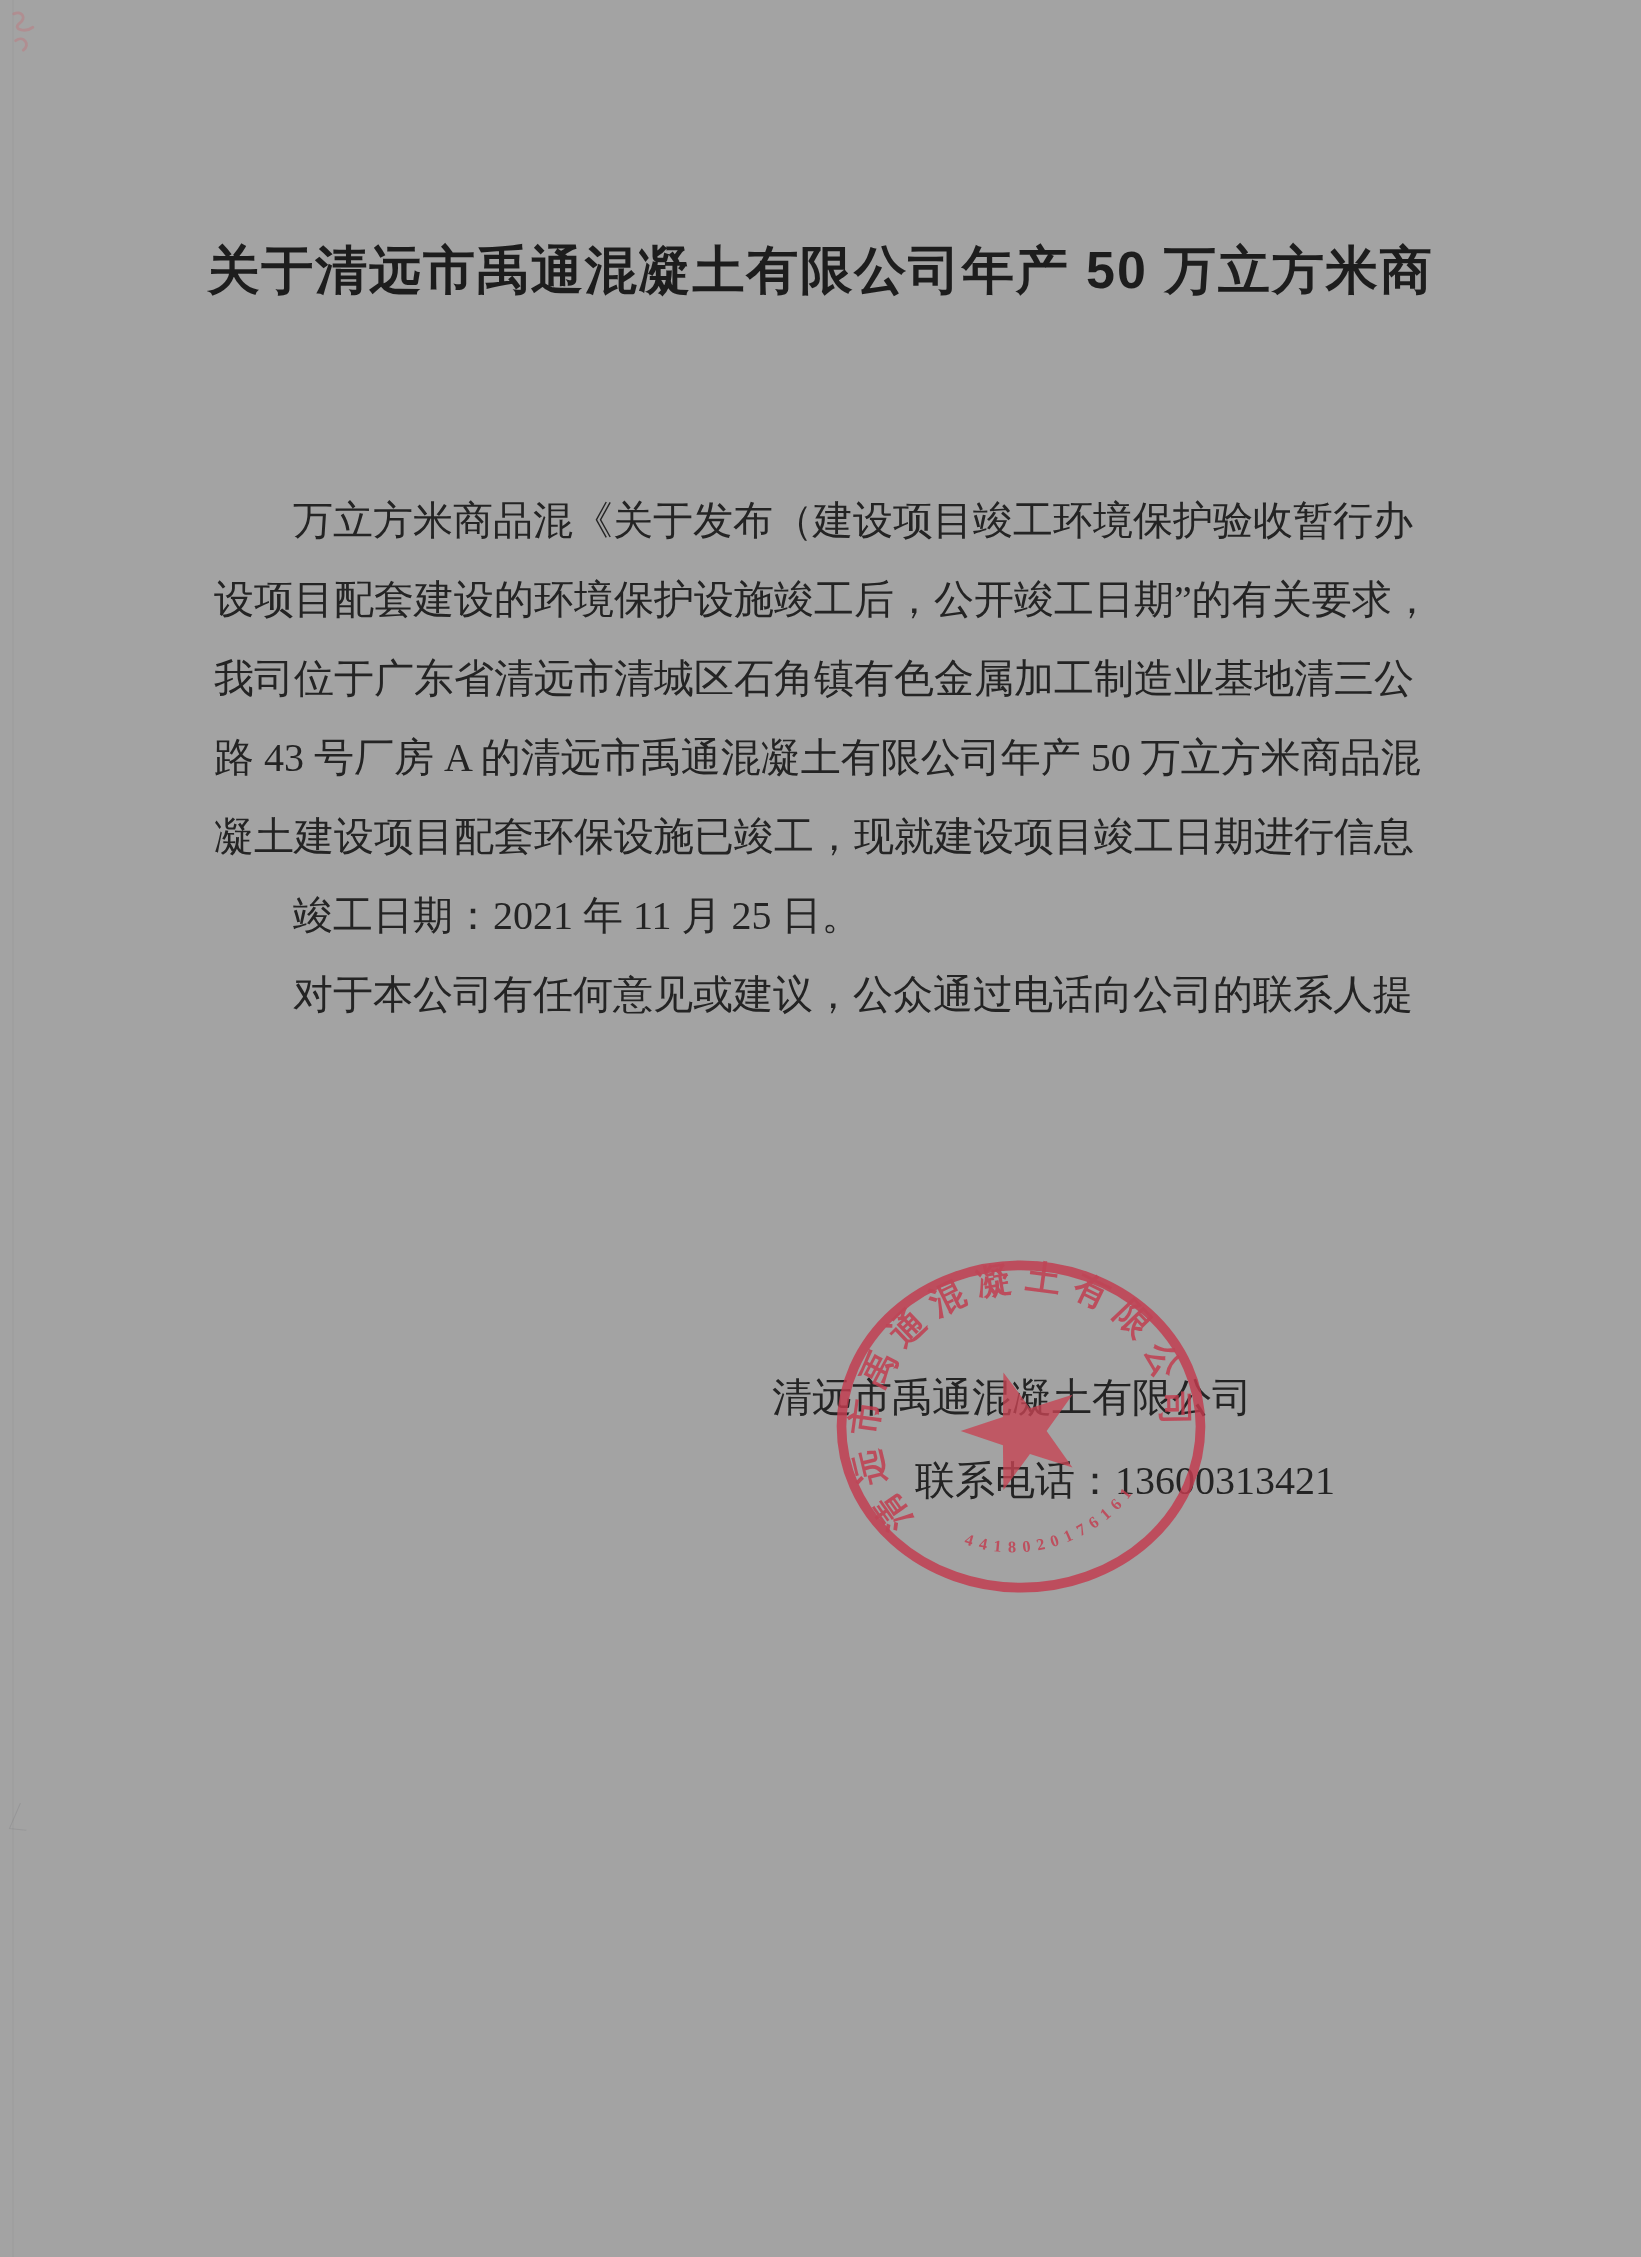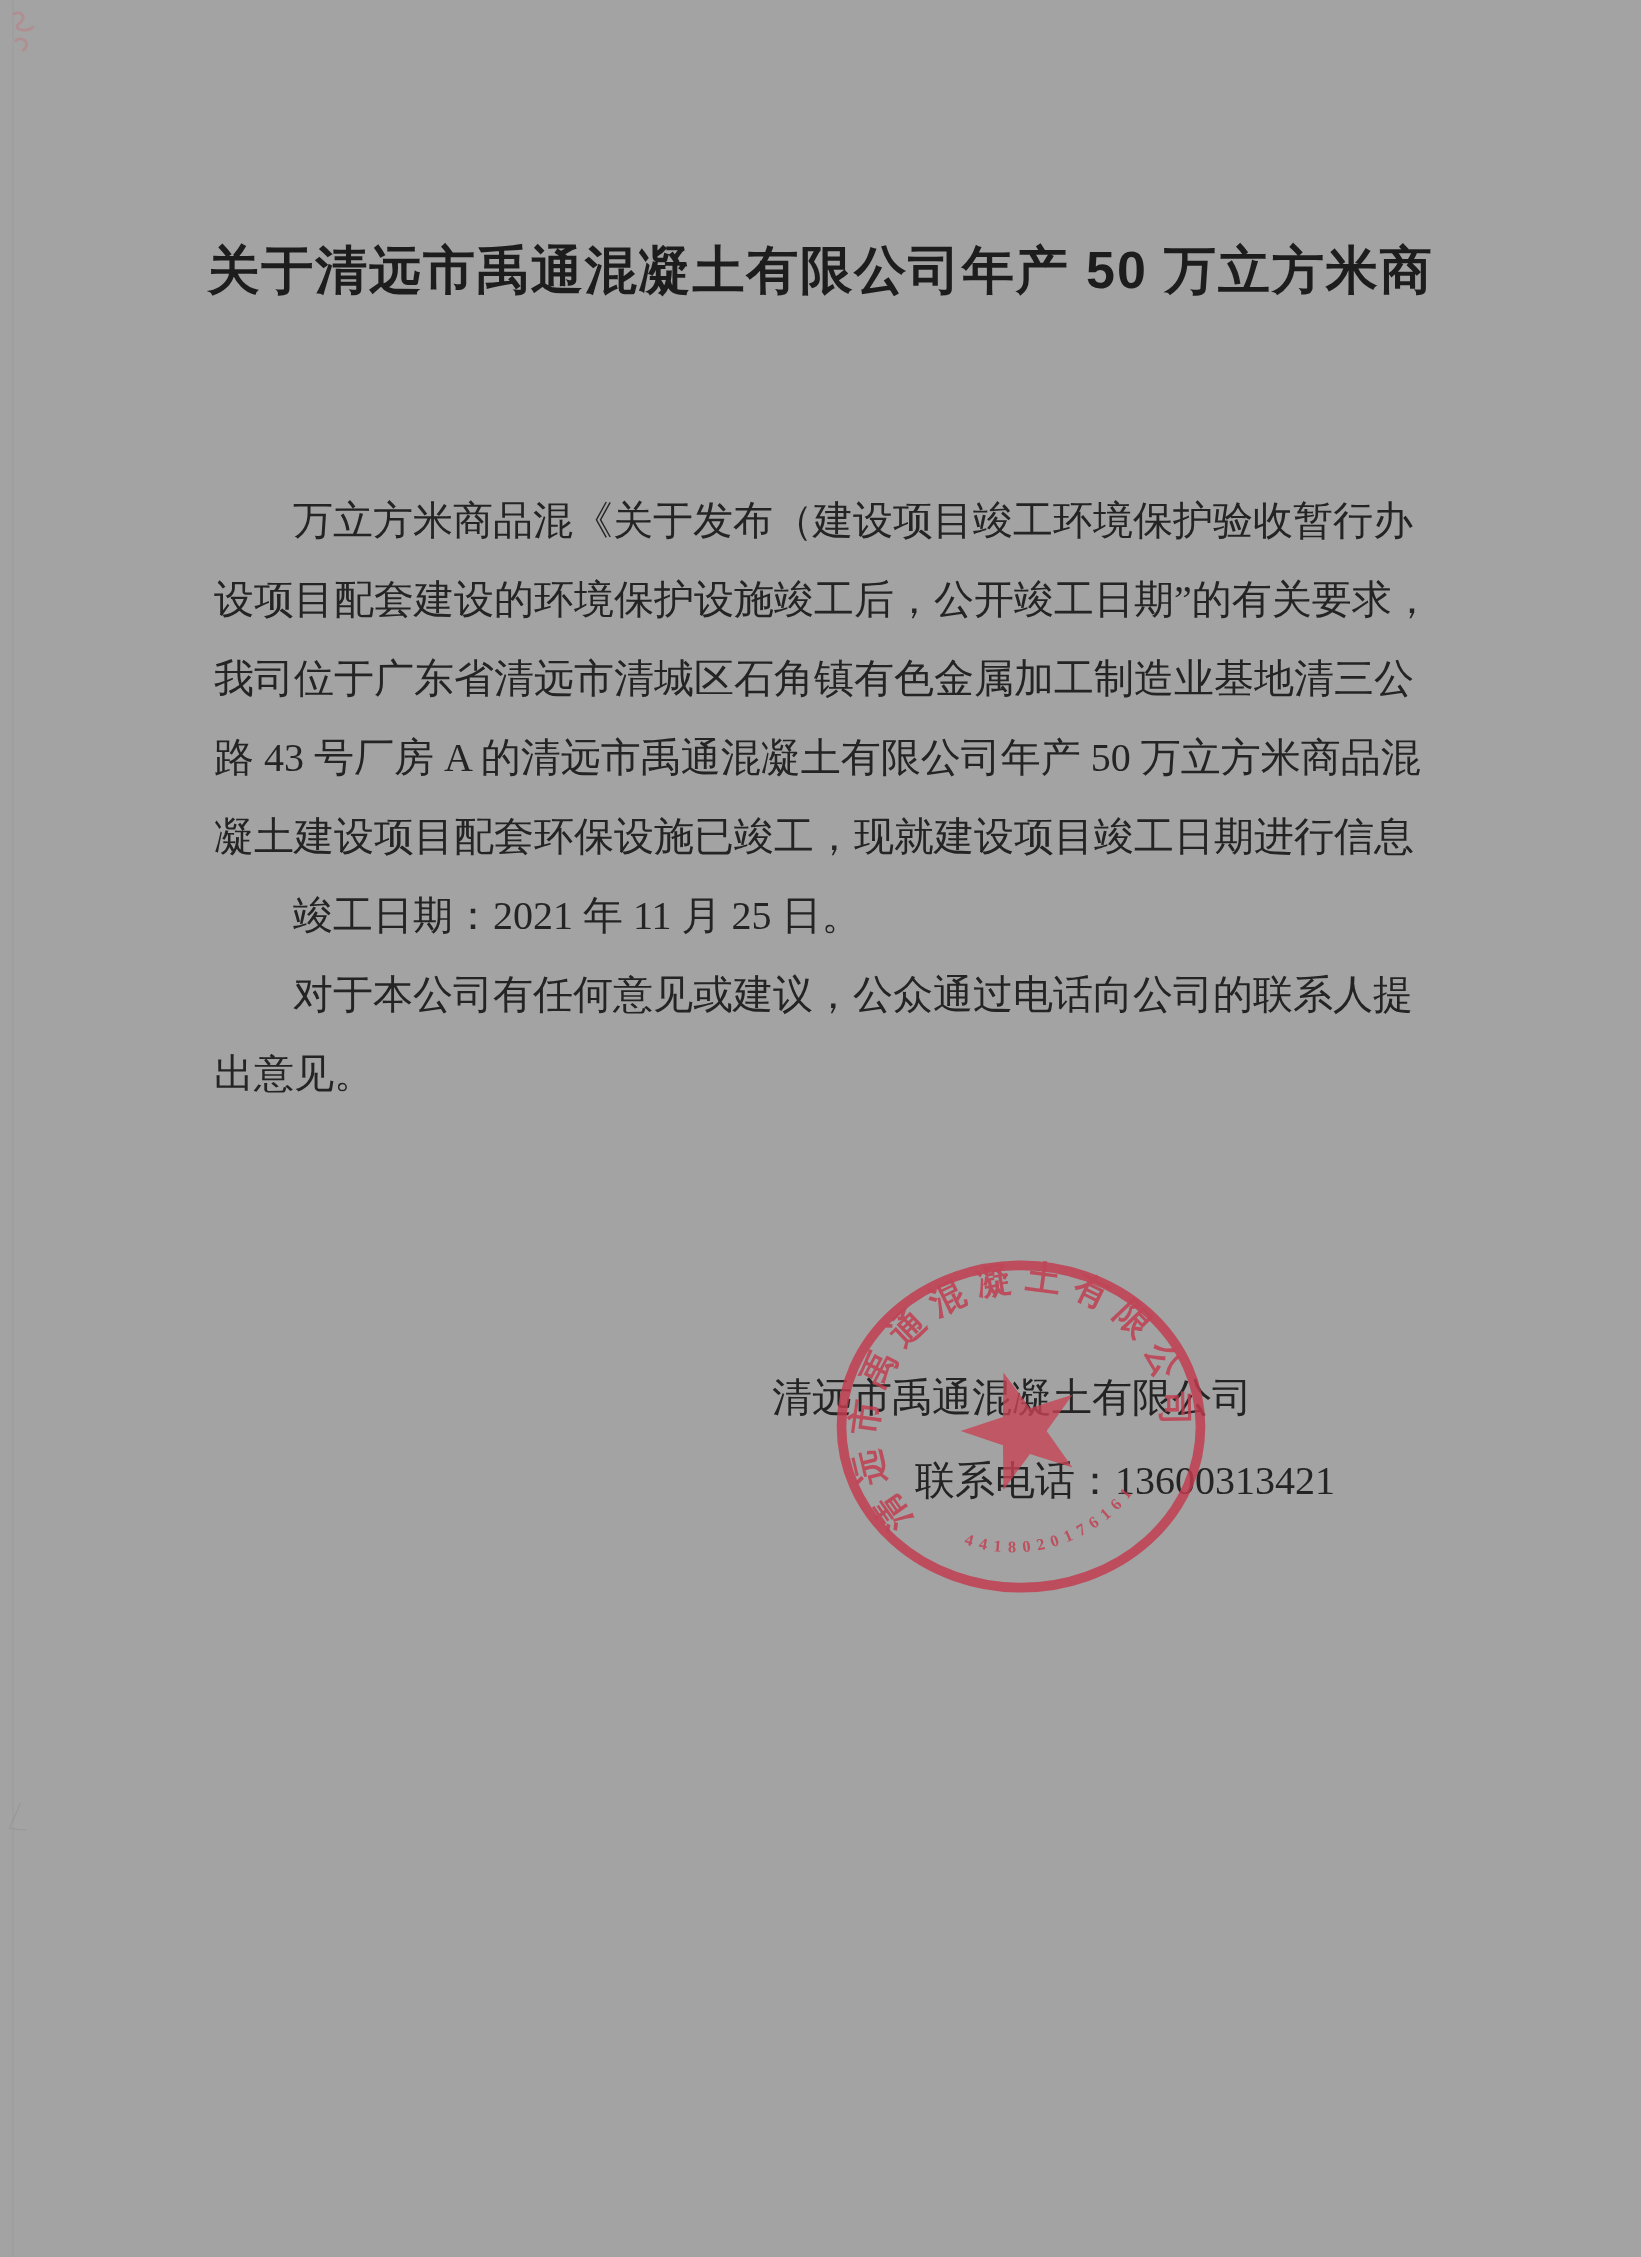--- a/index.html
+++ b/index.html
@@ -87,21 +87,20 @@
   </div>
 
   <div class="body-block">
     <div class="bline indent">万立方米商品混《关于发布（建设项目竣工环境保护验收暂行办</div>
     <div class="bline">设项目配套建设的环境保护设施竣工后，公开竣工日期”的有关要求，</div>
     <div class="bline">我司位于广东省清远市清城区石角镇有色金属加工制造业基地清三公</div>
     <div class="bline">路 43 号厂房 A 的清远市禹通混凝土有限公司年产 50 万立方米商品混</div>
     <div class="bline">凝土建设项目配套环保设施已竣工，现就建设项目竣工日期进行信息</div>
     <div class="bline short indent">竣工日期：2021 年 11 月 25 日。</div>
     <div class="bline indent">对于本公司有任何意见或建议，公众通过电话向公司的联系人提</div>
-    <div class="bline short">出意见。</div>
   </div>
 
   <div class="sig-company">清远市禹通混凝土有限公司</div>
   <div class="sig-phone">联系电话：13600313421</div>
 
   <div class="stamp">
     <svg width="386" height="359" viewBox="0 0 400 372">
       <defs>
         <path id="arcName" d="M 77 261 A 150 138 0 1 1 323 261" fill="none"></path>
         <path id="arcSerial" d="M 69 238 A 145 133 0 0 0 331 238" fill="none"></path>

